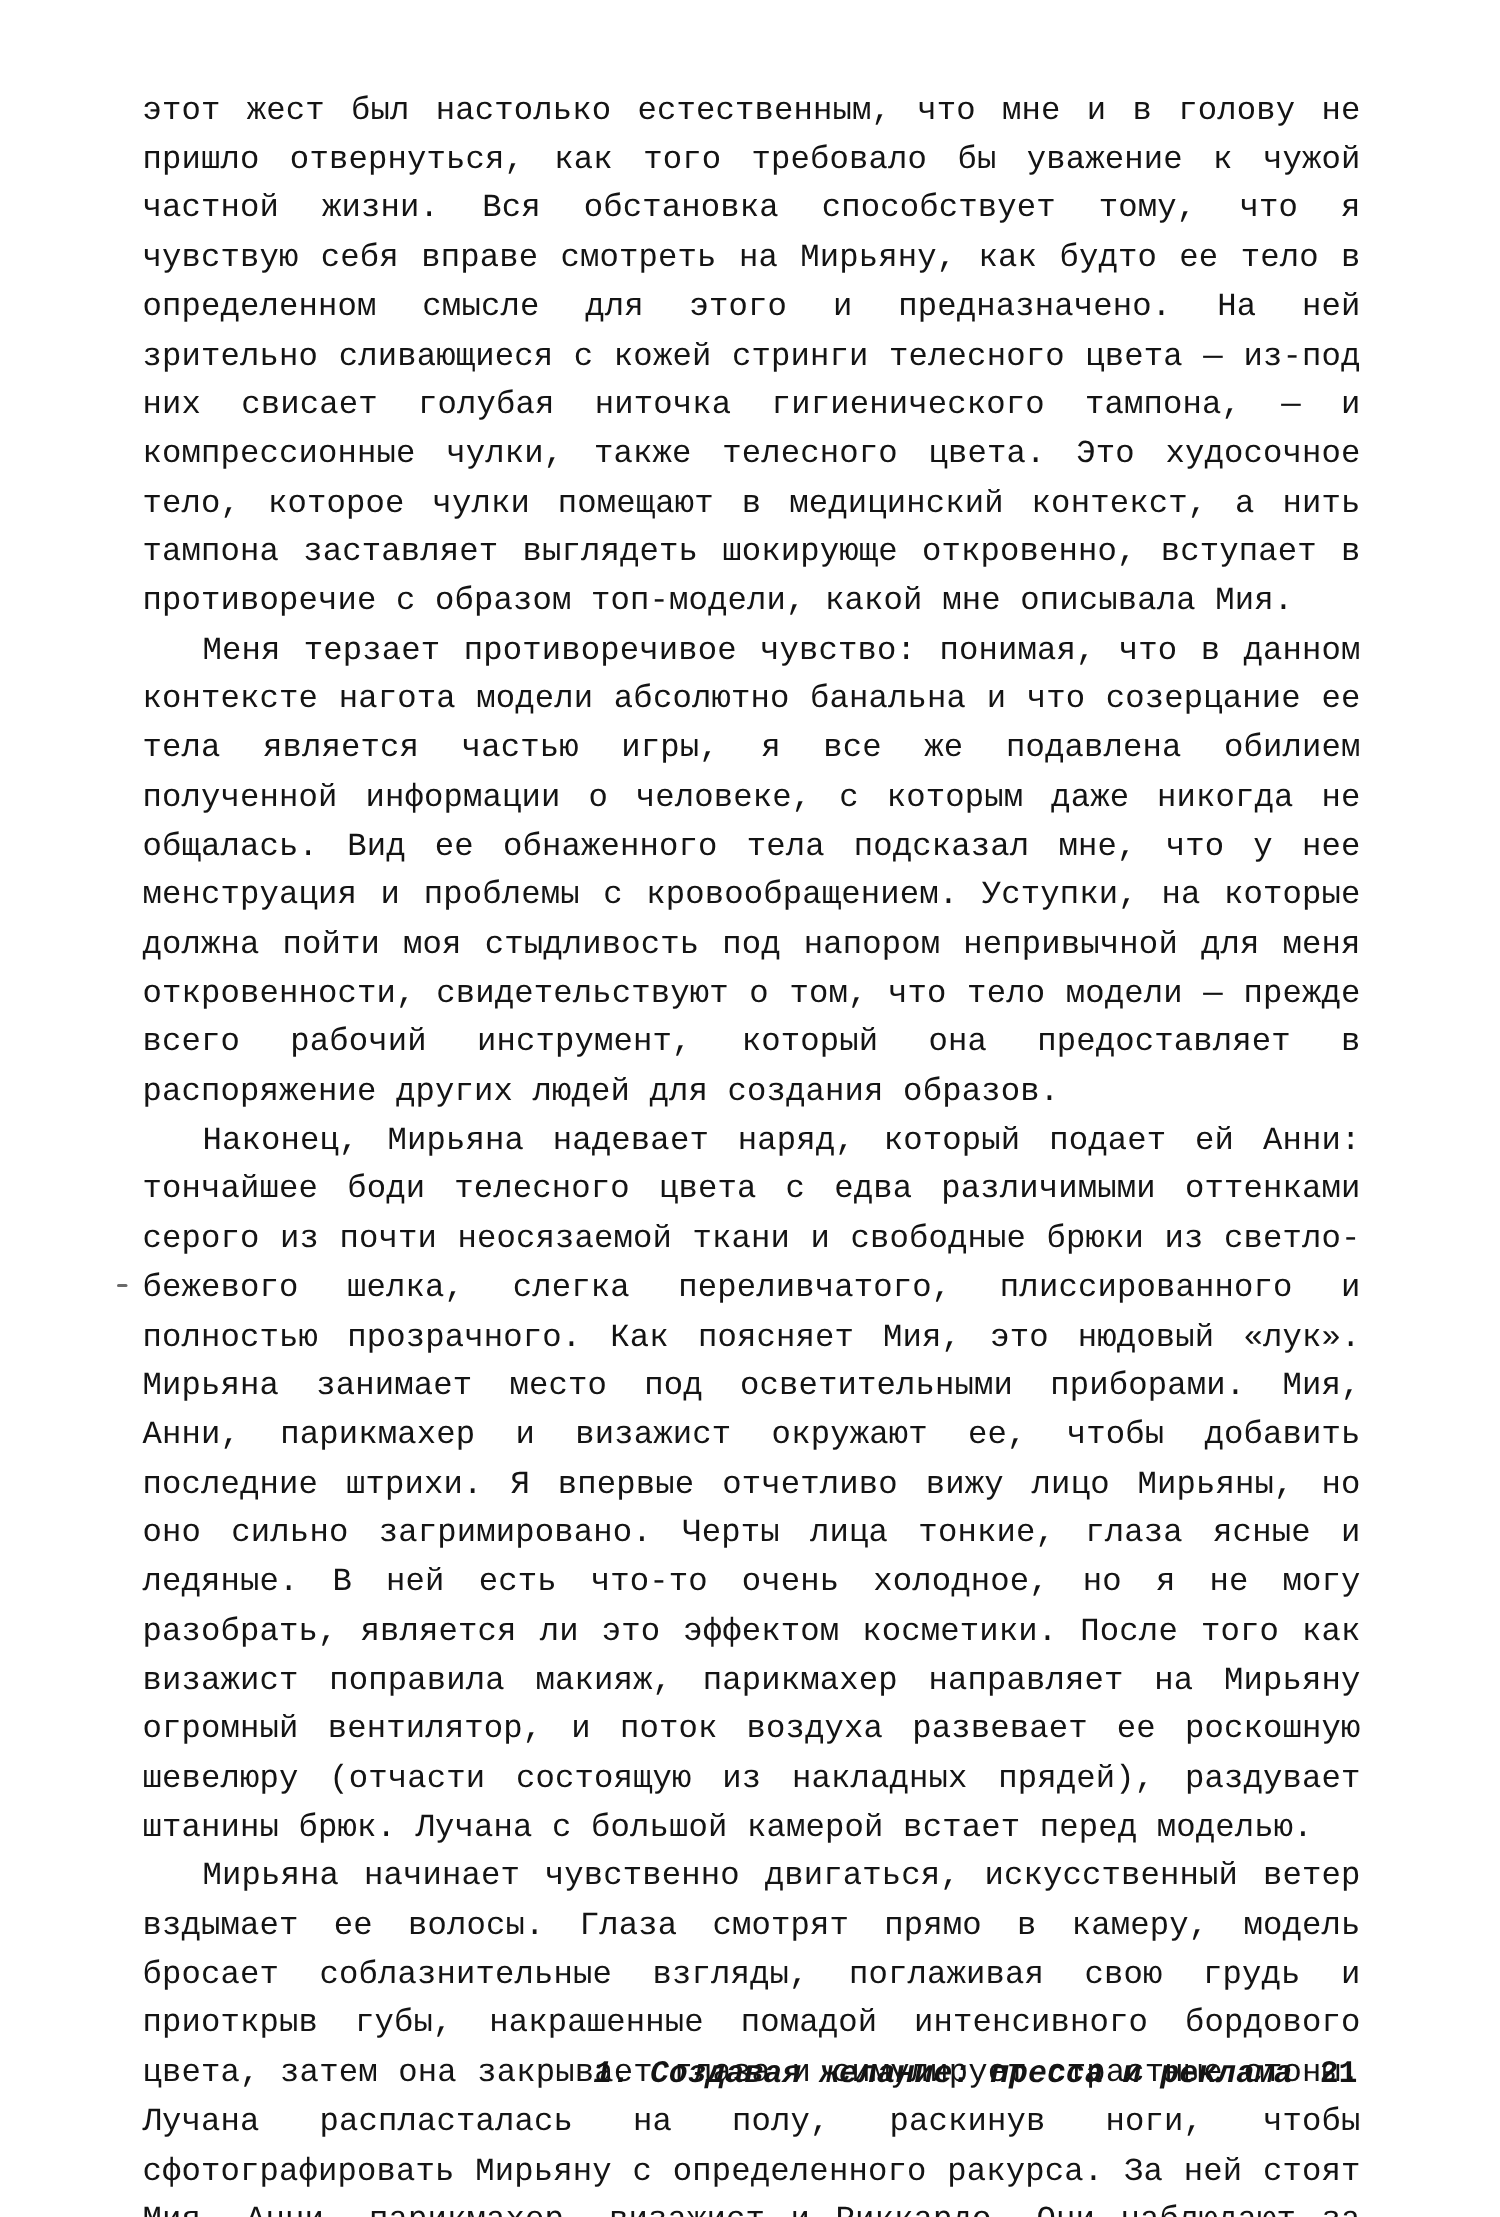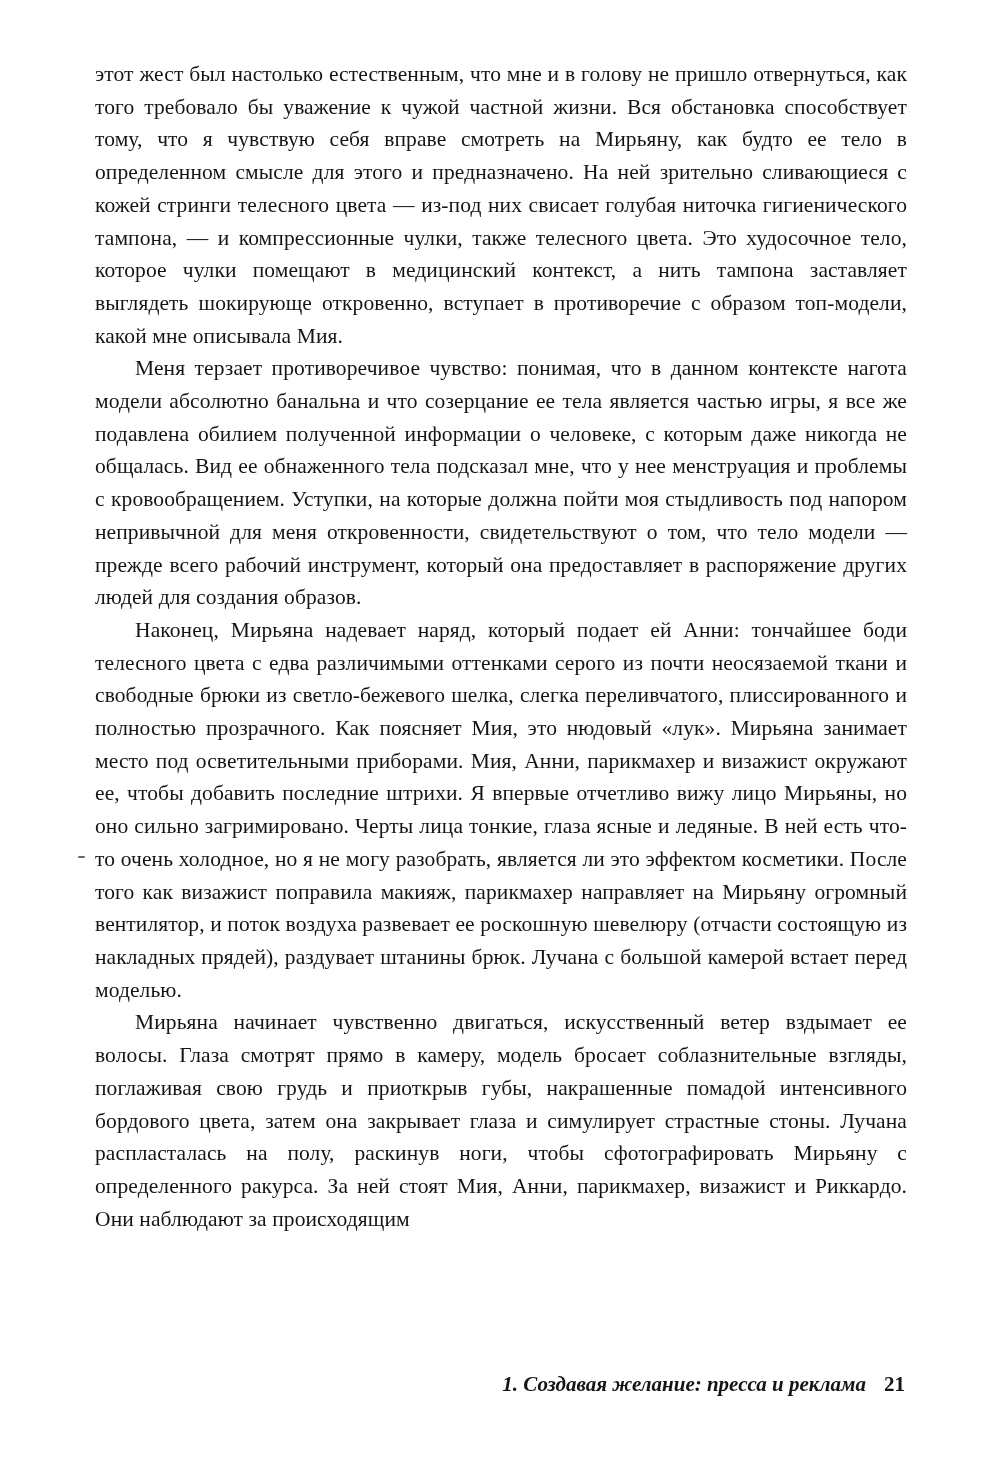--- a/index.html
+++ b/index.html
@@ -7,21 +7,21 @@
     padding: 0;
     background: #e8e8e8;
   }
   .page {
     position: relative;
     width: 1000px;
     height: 1478px;
     margin: 0 auto;
     background: #ffffff;
     color: #141414;
-    font-family: Liberation Serif, serif;
+    font-family: Liberation Mono, monospace;
     overflow: hidden;
   }
   .text-column {
     position: absolute;
     top: 58px;
     left: 95px;
     width: 812px;
     font-size: 21.5px;
     line-height: 32.7px;
     text-align: justify;

